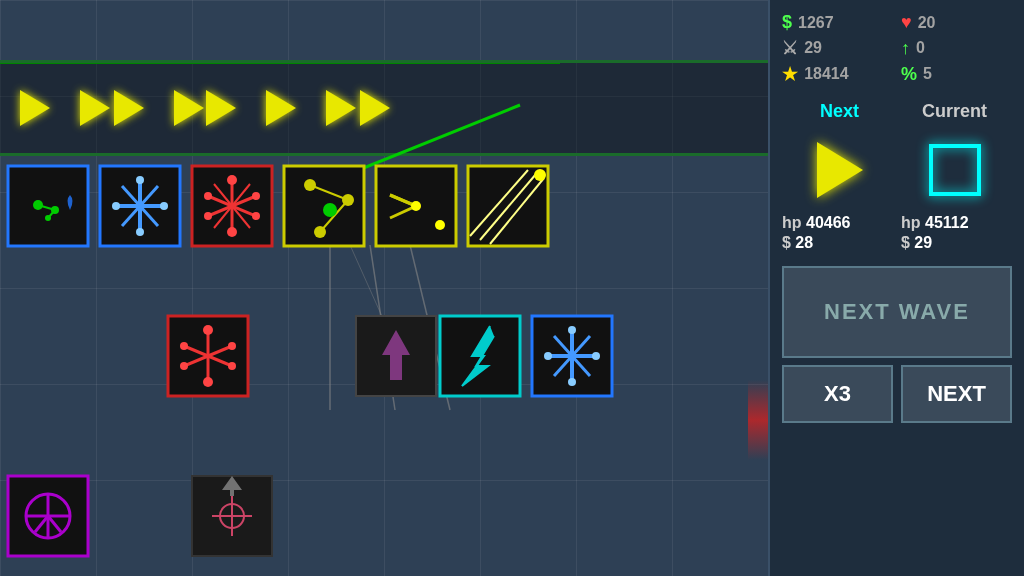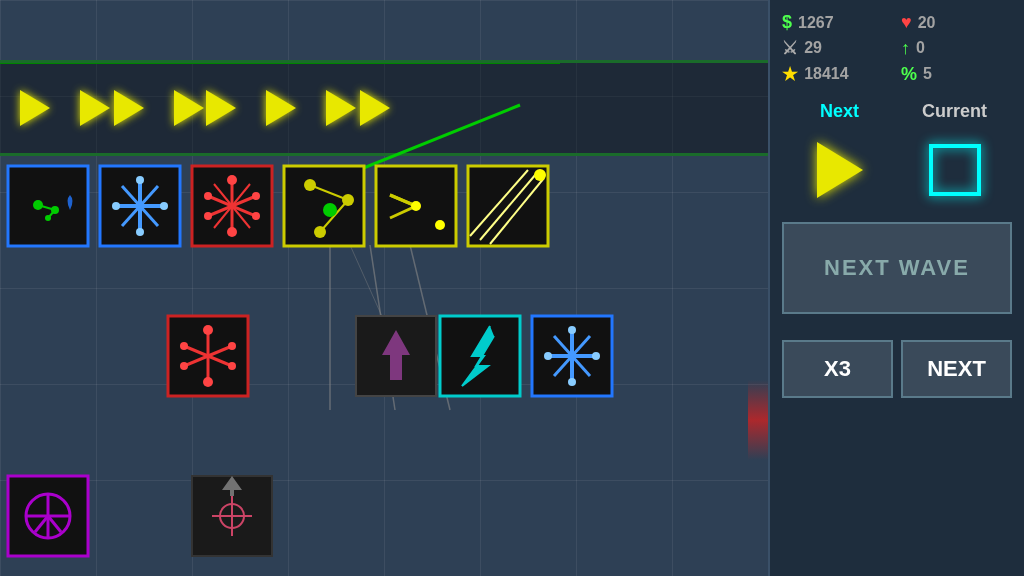--- a/index.html
+++ b/index.html
@@ -197,21 +197,21 @@
       font-weight: bold;
       letter-spacing: 2px;
       cursor: pointer;
       margin-top: 8px;
     }
 
     .btn-row {
       display: grid;
       grid-template-columns: 1fr 1fr;
       gap: 8px;
-      margin-top: 20px;
+      margin-top: 1px;
     }
 
     .btn-x3, .btn-menu {
       padding: 14px;
       background: #3a4a5a;
       border: 2px solid #5a7a8a;
       color: #ffffff;
       font-size: 22px;
       font-weight: bold;
       cursor: pointer;
@@ -427,20 +427,34 @@
   <div class="current-next-row">
     <span class="current-next-label next">Next</span>
     <span class="current-next-label">Current</span>
   </div>
 
   <div class="wave-preview-row">
     <div class="preview-tri"></div>
     <div class="preview-square"></div>
   </div>
 
+  <div class="hp-cost-grid">
+    <div class="hp-cost-item">
+      hp <span>40466</span>
+    </div>
+    <div class="hp-cost-item">
+      hp <span>45112</span>
+    </div>
+    <div class="hp-cost-item">
+      $ <span>28</span>
+    </div>
+    <div class="hp-cost-item">
+      $ <span>29</span>
+    </div>
+  </div>
 
   <button class="btn-next-wave">NEXT WAVE</button>
 
   <div class="btn-row">
     <button class="btn-x3">X3</button>
     <button class="btn-menu">NEXT</button>
   </div>
 </div>
 
 </body></html>

